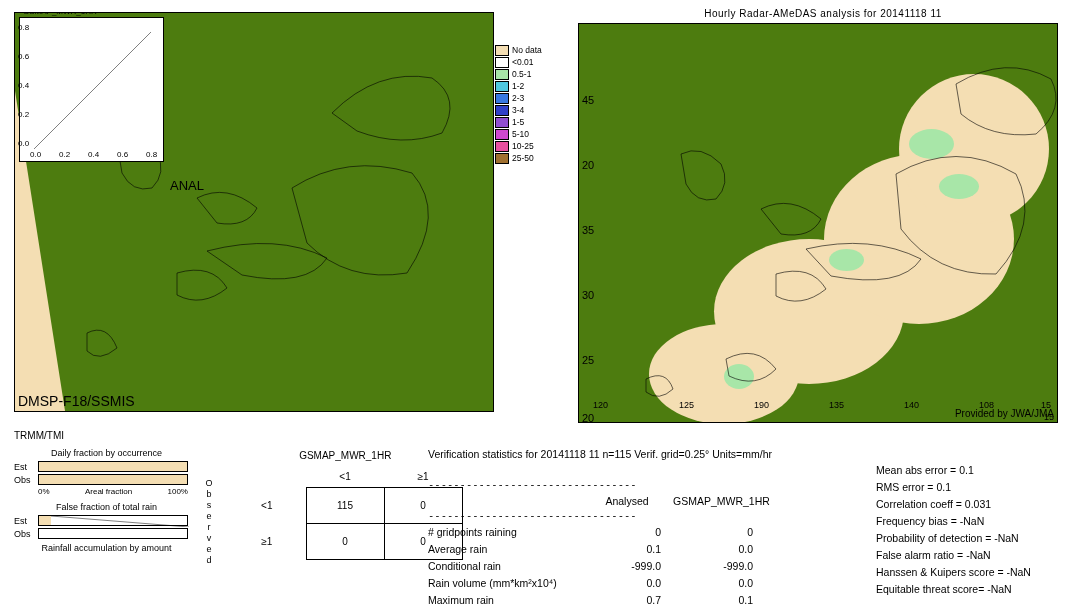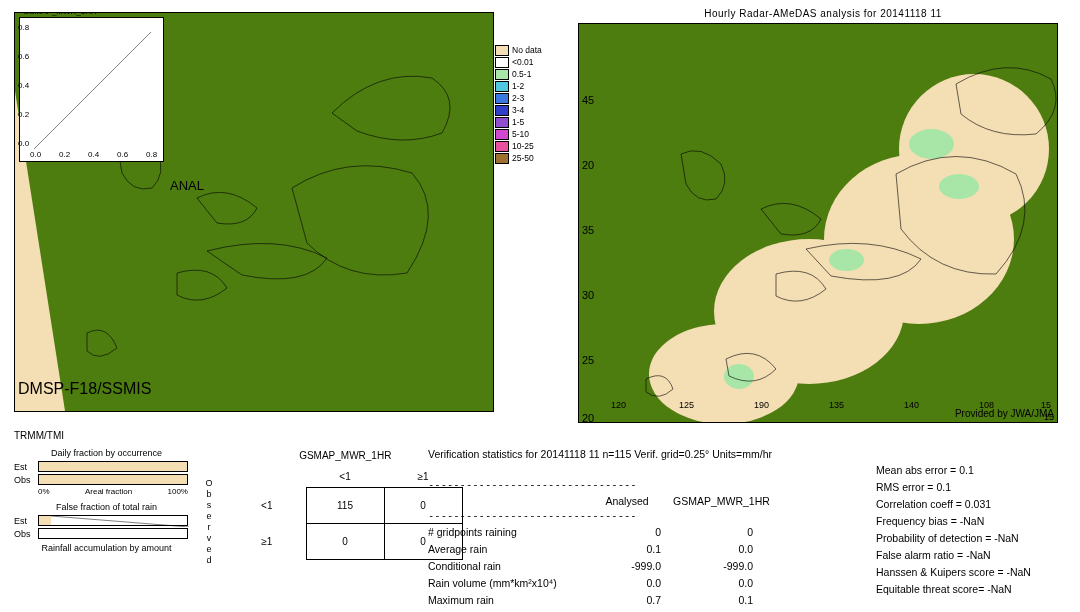--- a/index.html
+++ b/index.html
@@ -8,21 +8,21 @@
 .panel-title { font-size: 10px; text-align: center; letter-spacing: 0.5px; }
 .map-box { border: 1px solid #000; background: #4d7c0f; position: relative; overflow: hidden; padding-left: 32px; }
 
 
 #left-panel { position: absolute; left: 14px; top: 8px; width: 490px; }
 #left-map { width: 480px; height: 400px; margin-top: 4px; position: relative; }
 #inset { position: absolute; left: 4px; top: 4px; width: 145px; height: 145px; border: 1px solid #000; background: #fff; font-size: 8px; }
 #inset .axislabel { position: absolute; font-size: 8px; }
 .anal-label { position: absolute; left: 155px; top: 165px; font-size: 13px; }
 .nodata-tri { position: absolute; left: 0; bottom: 0; width: 0; height: 0; border-bottom: 320px solid #f4deb3; border-right: 50px solid transparent; }
-.map-label-bl { position: absolute; left: 3px; bottom: 13px; font-size: 16px; }
+.map-label-bl { position: absolute; left: 3px; bottom: 2px; font-size: 14px; }
 .trmm-label { position: absolute; left: 14px; top: 430px; font-size: 10px; }
 
 
 #legend { position: absolute; left: 495px; top: 44px; width: 60px; }
 .leg-row { display: flex; align-items: center; height: 12px; text-align: right; }
 .leg-sw { width: 14px; height: 11px; border: 1px solid #000; margin-right: 3px; }
 .leg-lab { font-size: 8.5px; white-space: nowrap; }
 
 
 #right-panel { position: absolute; left: 578px; top: 8px; width: 490px; }
@@ -175,21 +175,21 @@
       <path d="M 35 355 Q 55 345 62 365 Q 48 378 35 368 Z"></path>
     </svg>
 
     <div class="lat-tick-l" style="top:70px">45</div>
     <div class="lat-tick-l" style="top:135px">20</div>
     <div class="lat-tick-l" style="top:200px">35</div>
     <div class="lat-tick-l" style="top:265px">30</div>
     <div class="lat-tick-l" style="top:330px">25</div>
     <div class="lat-tick-l" style="top:388px">20</div>
 
-    <div class="lon-tick" style="left:32px">120</div>
+    <div class="lon-tick" style="left:14px">120</div>
     <div class="lon-tick" style="left:100px">125</div>
     <div class="lon-tick" style="left:175px">190</div>
     <div class="lon-tick" style="left:250px">135</div>
     <div class="lon-tick" style="left:325px">140</div>
     <div class="lon-tick" style="left:400px">108</div>
     <div class="lon-tick" style="left:462px">15</div>
     <div class="lat-tick-r" style="top:388px">15</div>
     <div class="provided">Provided by JWA/JMA</div>
   </div>
 </div>

